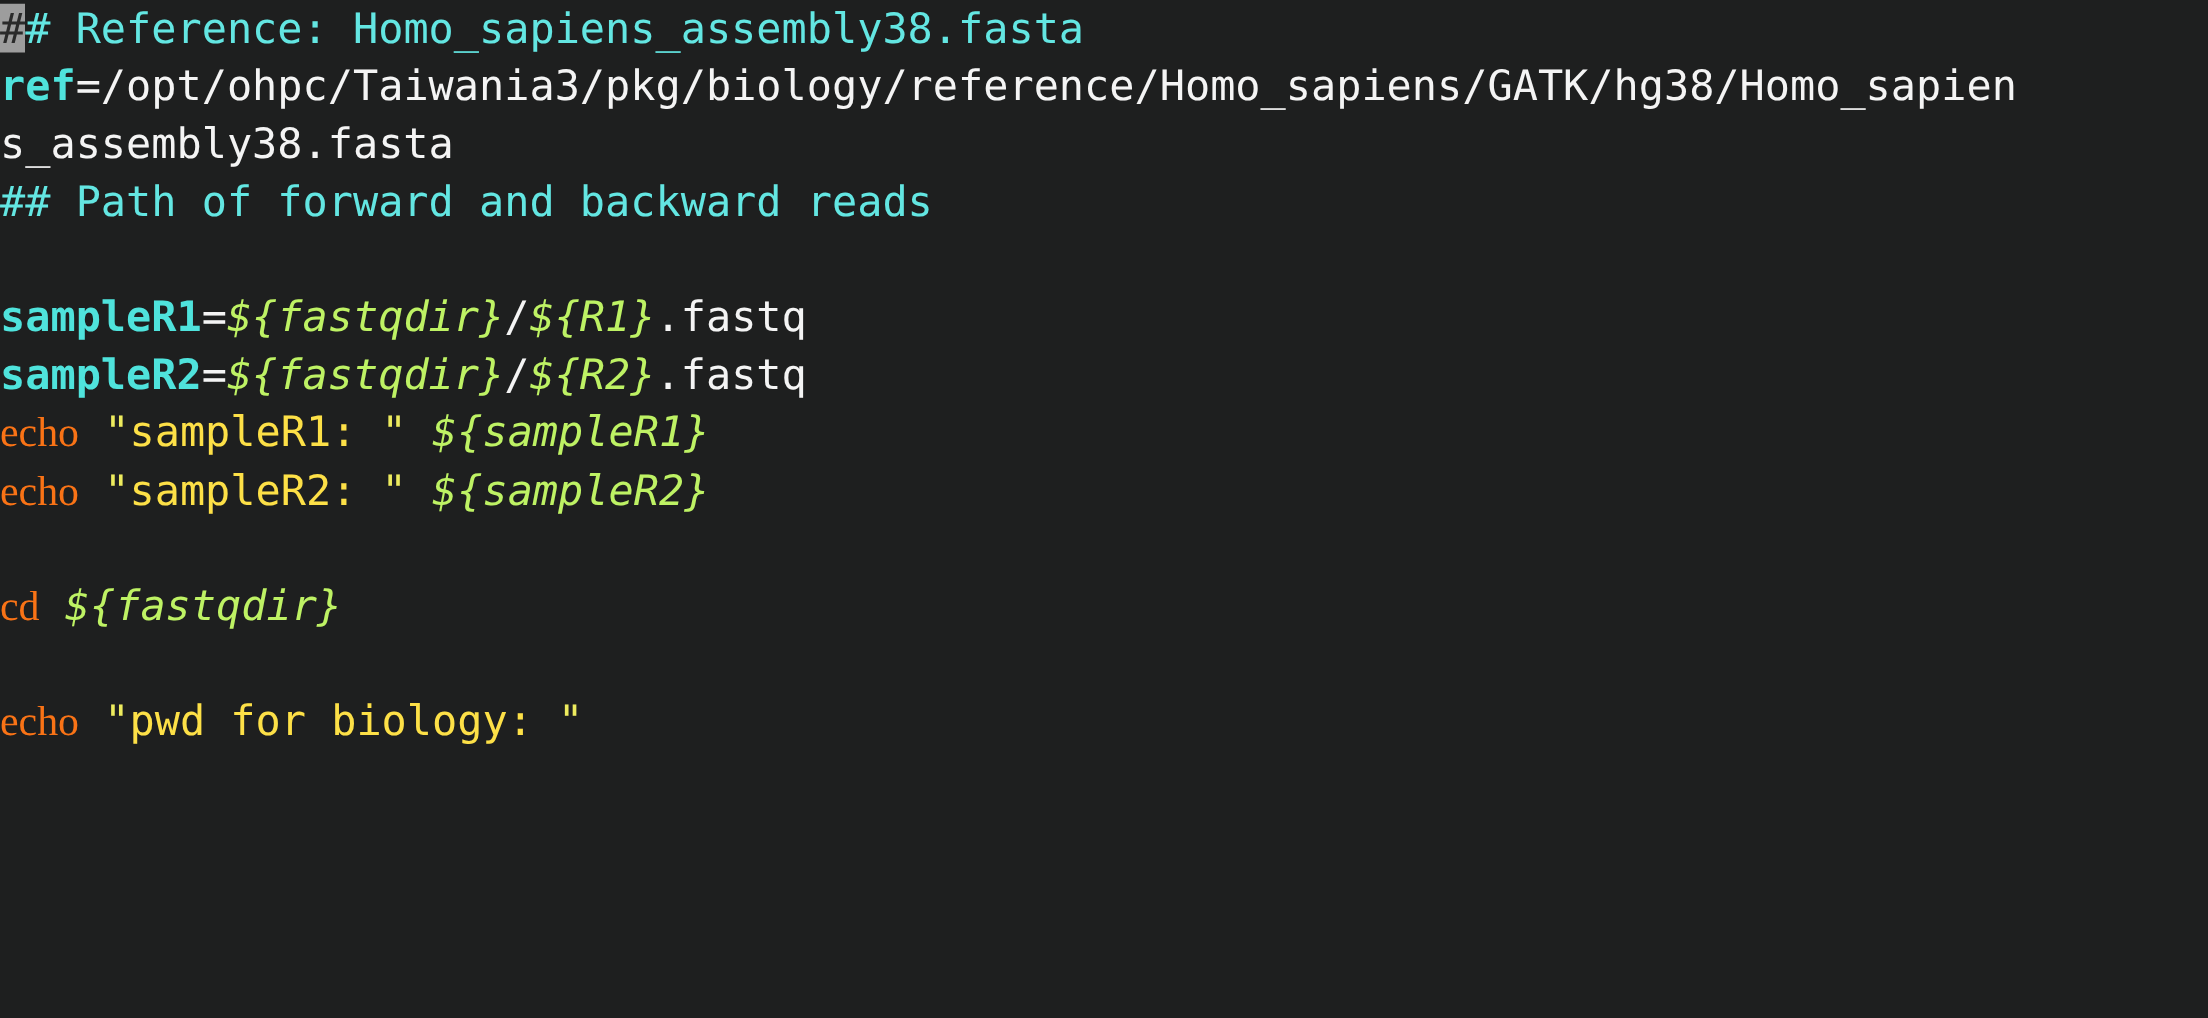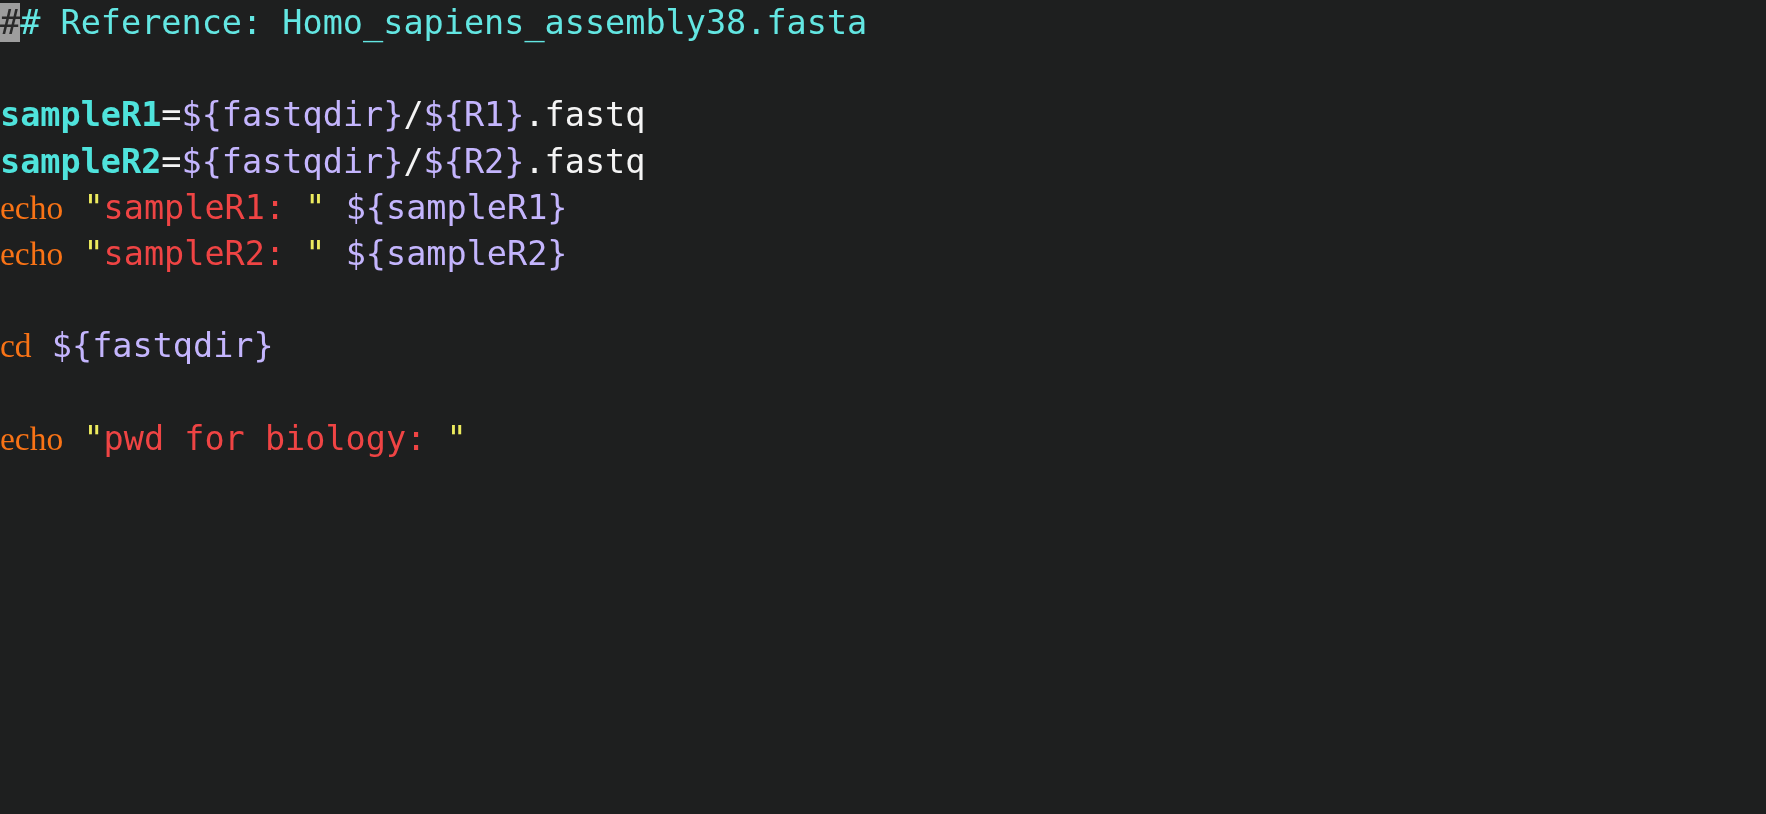--- a/index.html
+++ b/index.html
@@ -44,37 +44,40 @@
   .line-blank {
     height: 46.2px;
   }
 
   
   .tok-comment   { color: #63e6e2; }
   .tok-var-def   { color: #4fe3dc; font-weight: bold; }
   .tok-plain     { color: #f4f4f4; }
   .tok-builtin   { color: #f97316; font-family: Liberation Serif, serif; }
   .tok-quote     { color: #edeb5e; }
-  .tok-string    { color: #ef4444; }
-  .tok-expansion { color: #c4b5fd; }
+  .tok-string    { color: #fde047; }
+  .tok-expansion { color: #bef264; font-style: italic; }
   .tok-flag      { color: #f2c9cb; }
   .tok-op        { color: #f4f4f4; }
 
   .cursor-block {
     background: #9d9d9d;
     color: #2a2a2a;
   }
 </style>
 </head>
 <body>
 
 <div id="terminal">
   <div class="code-area" id="code-area">
 
   <div class="line"><span class="tok-comment cursor-block">#</span><span class="tok-comment"># Reference: Homo_sapiens_assembly38.fasta</span></div>
+      <div class="line"><span class="tok-var-def">ref</span><span class="tok-plain">=/opt/ohpc/Taiwania3/pkg/biology/reference/Homo_sapiens/GATK/hg38/Homo_sapien</span></div>
+      <div class="line"><span class="tok-plain">s_assembly38.fasta</span></div>
+      <div class="line"><span class="tok-comment">## Path of forward and backward reads</span></div>
       <div class="line line-blank">&nbsp;</div>
       <div class="line"><span class="tok-var-def">sampleR1</span><span class="tok-op">=</span><span class="tok-expansion">${fastqdir}</span><span class="tok-plain">/</span><span class="tok-expansion">${R1}</span><span class="tok-plain">.fastq</span></div>
       <div class="line"><span class="tok-var-def">sampleR2</span><span class="tok-op">=</span><span class="tok-expansion">${fastqdir}</span><span class="tok-plain">/</span><span class="tok-expansion">${R2}</span><span class="tok-plain">.fastq</span></div>
       <div class="line"><span class="tok-builtin">echo</span><span class="tok-plain"> </span><span class="tok-quote">"</span><span class="tok-string">sampleR1: </span><span class="tok-quote">"</span><span class="tok-plain"> </span><span class="tok-expansion">${sampleR1}</span></div>
       <div class="line"><span class="tok-builtin">echo</span><span class="tok-plain"> </span><span class="tok-quote">"</span><span class="tok-string">sampleR2: </span><span class="tok-quote">"</span><span class="tok-plain"> </span><span class="tok-expansion">${sampleR2}</span></div>
       <div class="line line-blank">&nbsp;</div>
       <div class="line"><span class="tok-builtin">cd</span><span class="tok-plain"> </span><span class="tok-expansion">${fastqdir}</span></div>
       <div class="line line-blank">&nbsp;</div>
       <div class="line"><span class="tok-builtin">echo</span><span class="tok-plain"> </span><span class="tok-quote">"</span><span class="tok-string">pwd for biology: </span><span class="tok-quote">"</span></div>
     </div>

